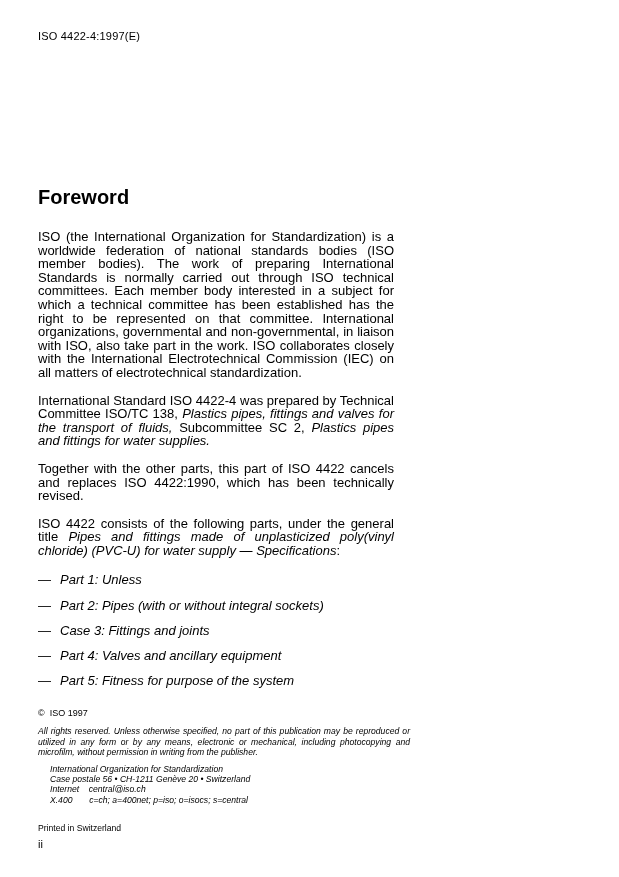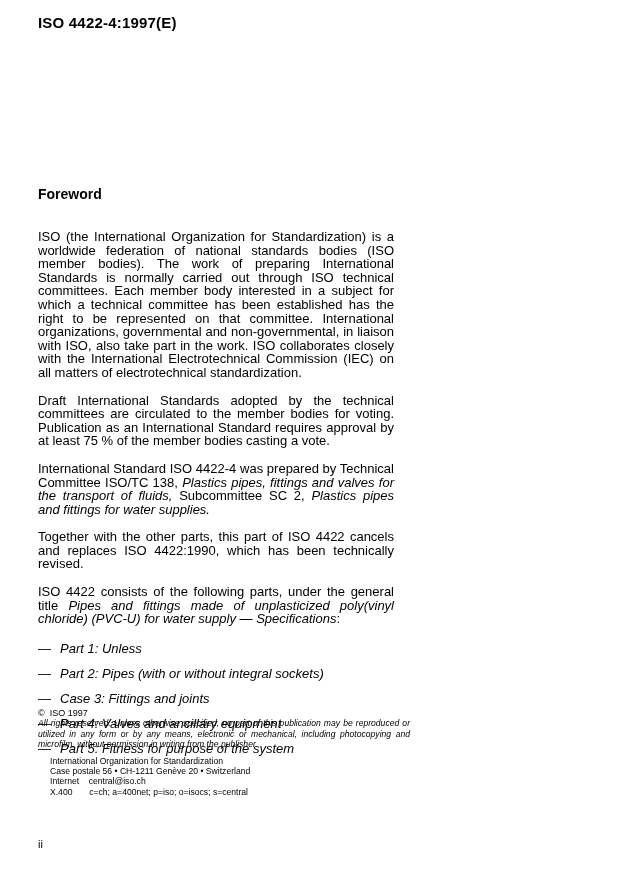--- a/index.html
+++ b/index.html
@@ -12,30 +12,30 @@
     overflow: hidden;
   }
   .page {
     position: absolute;
     inset: 0;
     background: #ffffff;
   }
   .doc-ref {
     position: absolute;
     left: 38px;
-    top: 14px;
-    font-size: 15px;
-    font-weight: bold;
+    top: 30px;
+    font-size: 11px;
+    font-weight: normal;
     letter-spacing: 0.2px;
   }
   .section-title {
     position: absolute;
     left: 38px;
     top: 186px;
-    font-size: 14px;
+    font-size: 20px;
     font-weight: bold;
   }
   .body-text {
     position: absolute;
     left: 38px;
     top: 230px;
     width: 356px;
     font-size: 13px;
     line-height: 13.6px;
     text-align: justify;
@@ -60,31 +60,33 @@
   .footer {
     position: absolute;
     left: 38px;
     top: 708px;
     width: 380px;
     font-size: 8.6px;
     line-height: 10.4px;
   }
   .copyright {
     font-size: 9px;
+    margin-bottom: 8px;
     white-space: pre;
   }
   .rights {
     width: 372px;
     margin-bottom: 6px;
     text-align: justify;
     font-style: italic;
   }
   .address {
     margin-left: 12px;
     margin-bottom: 18px;
+    font-style: italic;
   }
   .address .line { white-space: pre; }
   .printed-line { margin-top: 2px; }
   .page-number {
     position: absolute;
     left: 38px;
     top: 838px;
     font-size: 11px;
     text-align: right;
   }
@@ -95,21 +97,20 @@
 <div class="page">
 
   <div class="doc-ref">ISO 4422-4:1997(E)</div>
 
   <h1 class="section-title">Foreword</h1>
 
   <div class="body-text">
 
     <p>ISO (the International Organization for Standardization) is a worldwide federation of national standards bodies (ISO member bodies). The work of preparing International Standards is normally carried out through ISO technical committees. Each member body interested in a subject for which a technical committee has been established has the right to be represented on that committee. International organizations, governmental and non-governmental, in liaison with ISO, also take part in the work. ISO collaborates closely with the International Electrotechnical Commission (IEC) on all matters of electrotechnical standardization.</p>
 
-    <p>Draft International Standards adopted by the technical committees are circulated to the member bodies for voting. Publication as an International Standard requires approval by at least 75 % of the member bodies casting a vote.</p>
 
     <p><span>International Standard ISO 4422-4 was prepared by Technical Committee ISO/TC 138, </span><i>Plastics pipes, fittings and valves for the transport of fluids,</i><span> Subcommittee SC 2, </span><i>Plastics pipes and fittings for water supplies.</i></p>
 
     <p>Together with the other parts, this part of ISO 4422 cancels and replaces ISO 4422:1990, which has been technically revised.</p>
 
     <p><span>ISO 4422 consists of the following parts, under the general title </span><i>Pipes and fittings made of unplasticized poly(vinyl chloride) (PVC-U) for water supply — Specifications</i><span>:</span></p>
 
     <ul class="parts-list">
       <li>
           <span class="dash">—</span>
@@ -137,17 +138,18 @@
 
   <div class="footer">
     <div class="copyright">©  ISO 1997</div>
     <div class="rights">All rights reserved. Unless otherwise specified, no part of this publication may be reproduced or utilized in any form or by any means, electronic or mechanical, including photocopying and microfilm, without permission in writing from the publisher.</div>
     <div class="address">
       <div class="line">International Organization for Standardization</div>
       <div class="line">Case postale 56 • CH-1211 Genève 20 • Switzerland</div>
       <div class="line">Internet    central@iso.ch</div>
       <div class="line">X.400       c=ch; a=400net; p=iso; o=isocs; s=central</div>
     </div>
+    <div class="printed-line">Printed in Switzerland</div>
   </div>
 
   <div class="page-number">ii</div>
 
 </div>
 
 </body></html>

